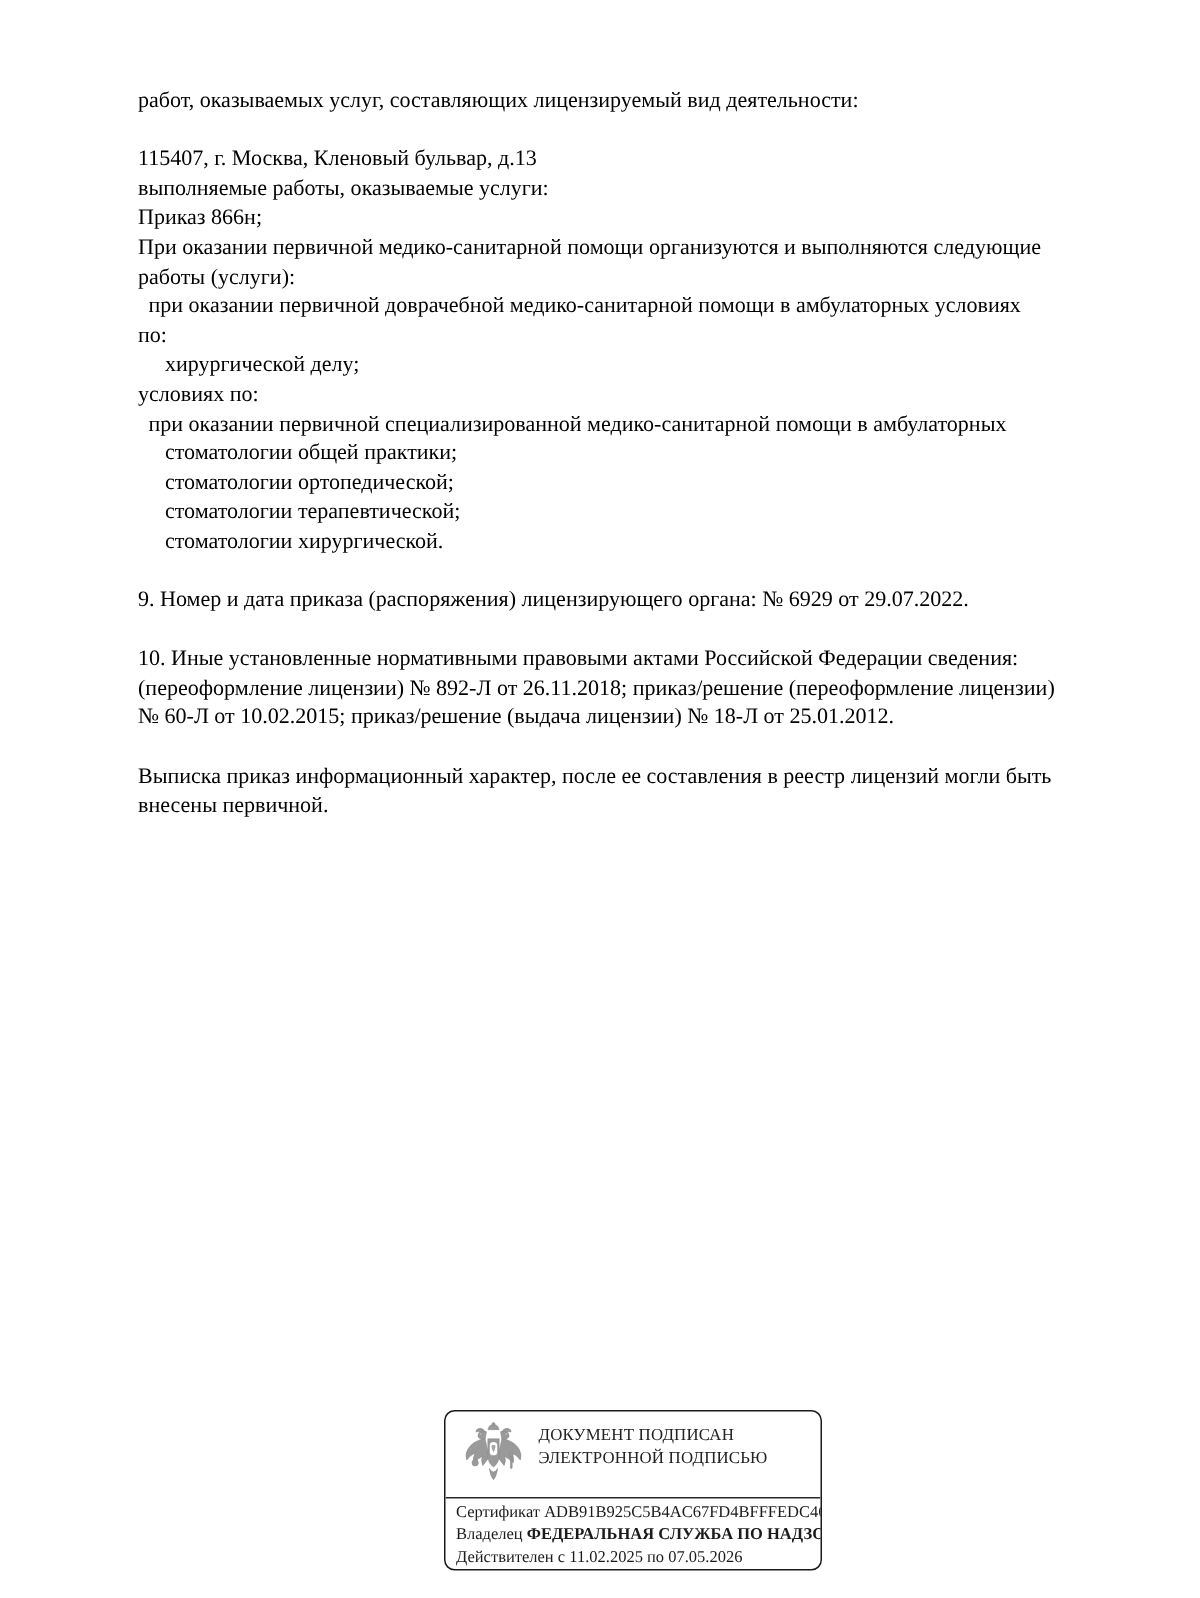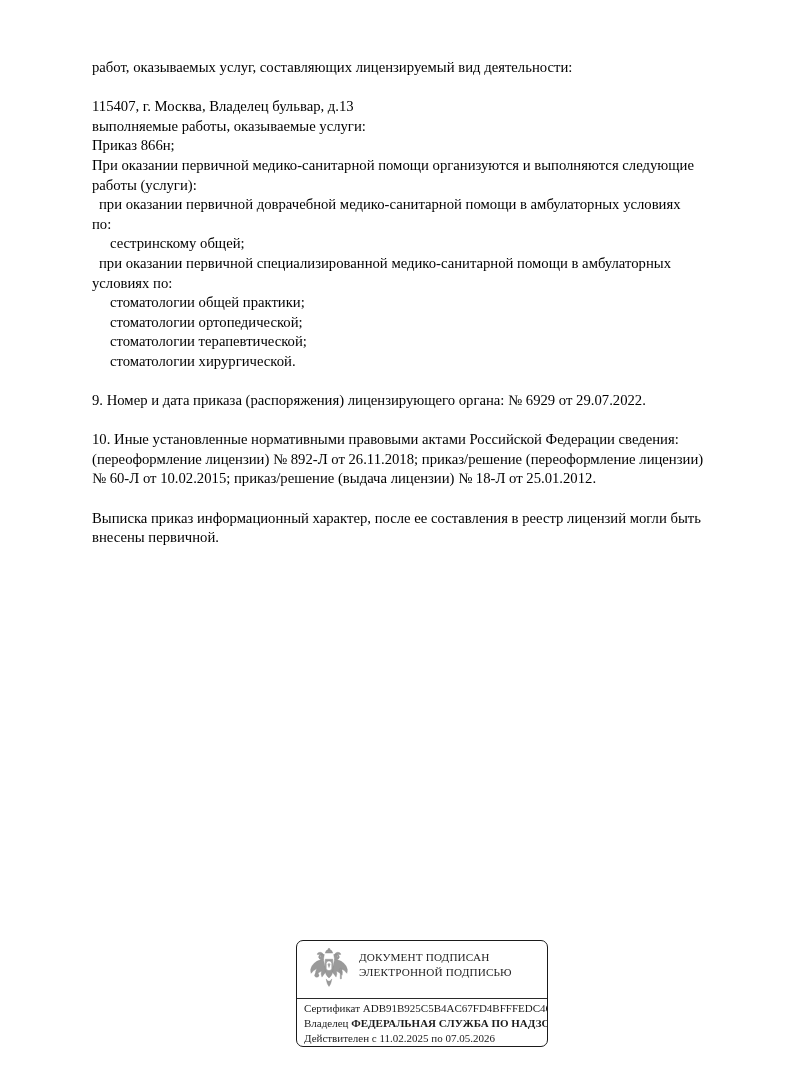--- a/index.html
+++ b/index.html
@@ -115,30 +115,30 @@
 </head>
 <body>
 
 <div class="page">
 
   <div class="doc-body">
 
     <div class="para">работ, оказываемых услуг, составляющих лицензируемый вид деятельности:</div>
 
     <div class="gap-para">
-      <div class="line">115407, г. Москва, Владелец бульвар, д.13</div>
+      <div class="line">115407, г. Москва, Кленовый бульвар, д.13</div>
       <div class="line">выполняемые работы, оказываемые услуги:</div>
       <div class="line">Приказ 866н;</div>
       <div class="line">При оказании первичной медико-санитарной помощи организуются и выполняются следующие</div>
       <div class="line">работы (услуги):</div>
       <div class="line indent-1">при оказании первичной доврачебной медико-санитарной помощи в амбулаторных условиях</div>
       <div class="line">по:</div>
-      <div class="line indent-2">сестринскому общей;</div>
+      <div class="line indent-2">хирургической делу;</div>
+      <div class="line">условиях по:</div>
       <div class="line indent-1">при оказании первичной специализированной медико-санитарной помощи в амбулаторных</div>
-      <div class="line">условиях по:</div>
       <div class="line indent-2">стоматологии общей практики;</div>
       <div class="line indent-2">стоматологии ортопедической;</div>
       <div class="line indent-2">стоматологии терапевтической;</div>
       <div class="line indent-2">стоматологии хирургической.</div>
     </div>
 
     <div class="para gap-para">9. Номер и дата приказа (распоряжения) лицензирующего органа: № 6929 от 29.07.2022.</div>
 
     <div class="gap-para">
       <div class="line">10. Иные установленные нормативными правовыми актами Российской Федерации сведения:</div>

